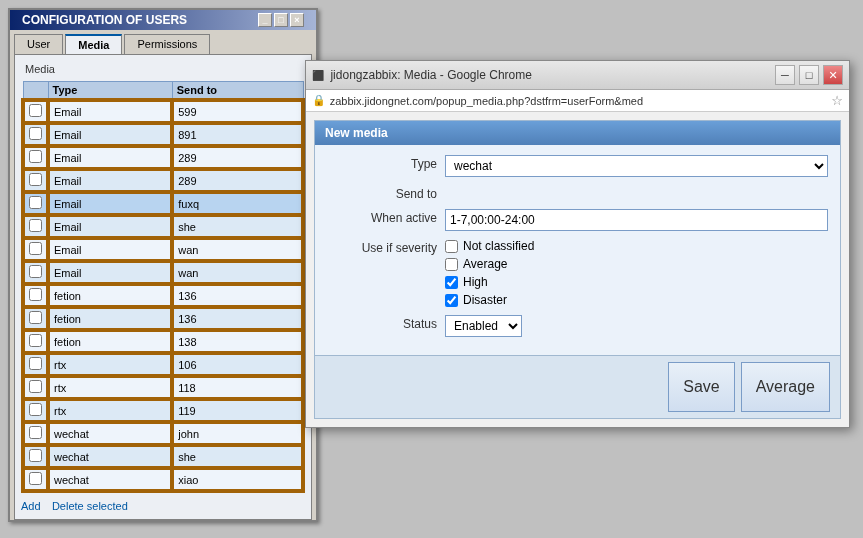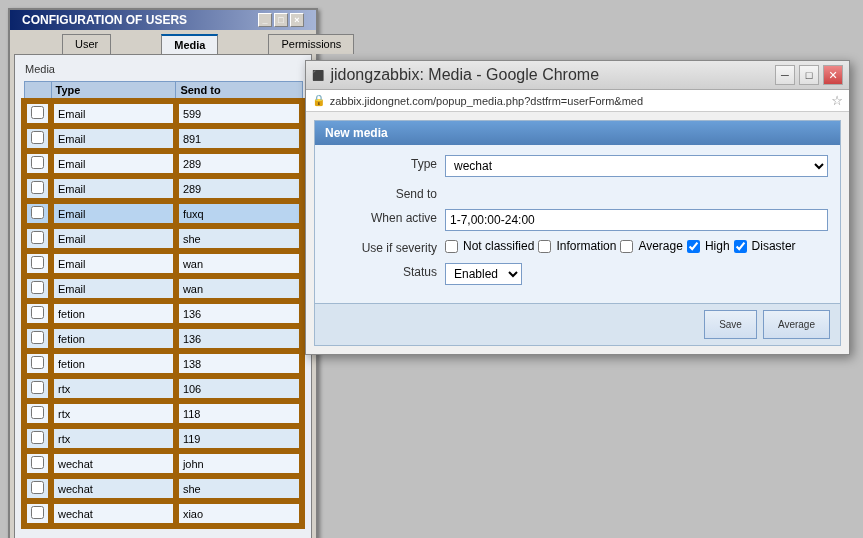--- a/index.html
+++ b/index.html
@@ -41,21 +41,20 @@
       padding: 4px 4px 0;
       gap: 2px;
     }
     .tab {
       padding: 3px 12px;
       background: #d4d0c8;
       border: 1px solid #808080;
       border-bottom: none;
       cursor: pointer;
       font-size: 11px;
-      margin-left: 48px;
     }
     .tab.active {
       background: #eceff4;
       border-top: 2px solid #0058a3;
       font-weight: bold;
     }
     .config-content {
       background: #eceff4;
       border: 1px solid #808080;
       margin: 0 4px;
@@ -71,21 +70,21 @@
     .media-label { color: #333; font-size: 11px; margin-left: 4px; }
     .media-table { width: 100%; border-collapse: collapse; }
     .media-table th {
       background: #b8cce4;
       border: 1px solid #7a9cc7;
       padding: 2px 4px;
       font-size: 11px;
       text-align: left;
     }
     .media-table td {
-      border: 6px solid #a16207;
+      border: 4px solid #a16207;
       padding: 2px 4px;
       font-size: 11px;
     }
     .media-table tr:nth-child(even) td { background: #dce9f5; }
     .media-table tr:nth-child(odd) td { background: #eef4fb; }
     .media-table tr.selected td { background: #b8d4f0; }
     .checkbox-cell { text-align: center; width: 20px; }
     .footer-links { margin-top: 6px; }
     .footer-links a { color: #0058a3; text-decoration: none; margin-right: 8px; font-size: 11px; margin-top: 48px; }
 
@@ -101,21 +100,21 @@
     }
     .chrome-titlebar {
       background: linear-gradient(to bottom, #e8e8e8, #d0d0d0);
       padding: 4px 6px;
       display: flex;
       align-items: center;
       justify-content: space-between;
       border-bottom: 1px solid #aaa;
     }
     .chrome-title-left { display: flex; align-items: center; gap: 6px; }
-    .chrome-title-text { font-size: 16px; color: #333; }
+    .chrome-title-text { font-size: 12px; color: #333; }
     .chrome-controls { display: flex; gap: 4px; }
     .chrome-btn {
       width: 20px; height: 20px;
       border: 1px solid #aaa;
       background: linear-gradient(to bottom, #f5f5f5, #e0e0e0);
       display: flex; align-items: center; justify-content: center;
       font-size: 11px; cursor: pointer; color: #333;
     }
     .chrome-btn.close-btn { background: linear-gradient(to bottom, #e88, #c44); color: white; }
     .chrome-urlbar {
@@ -158,36 +157,36 @@
     }
     .form-control { flex: 1; }
     select.field, input.field {
       width: 100%;
       padding: 2px 4px;
       border: 1px solid #7a9cc7;
       background: white;
       font-size: 12px;
       height: 22px;
     }
-    .checkbox-group { display: flex; flex-direction: row; gap: 4px; }
+    .checkbox-group { display: flex; flex-direction: column; gap: 4px; }
     .checkbox-item { display: flex; align-items: center; gap: 5px; font-size: 12px; }
     .checkbox-item input[type="checkbox"] { width: 13px; height: 13px; }
     .form-footer {
       background: #d8e4f0;
       padding: 6px 10px;
       display: flex;
       justify-content: flex-end;
       gap: 6px;
       border-top: 1px solid #a0b8d0;
     }
     .btn-save, .btn-cancel {
-      padding: 8px 14px;
+      padding: 15px 14px;
       border: 1px solid #7a9cc7;
       background: linear-gradient(to bottom, #e8f0f8, #d0def0);
-      font-size: 10px;
+      font-size: 16px;
       cursor: pointer;
       color: #333;
     }
     .fav-icon { font-size: 10px; color: #4080c0; }
   </style>
 </head>
 <body>
 
 <div class="config-window">
   <div class="config-titlebar">
@@ -389,24 +388,20 @@
           <input type="text" class="field" value="1-7,00:00-24:00" style="">
         </div>
       </div>
 
       <div class="form-row">
         <label class="form-label">Use if severity</label>
         <div class="form-control checkbox-group">
           <label class="checkbox-item">
             <input type="checkbox" style="">
             <span>Not classified</span>
-          </label>
-          <label class="checkbox-item">
-            <input type="checkbox" style="">
-            <span>Information</span>
           </label>
           <label class="checkbox-item">
             <input type="checkbox" style="">
             <span>Average</span>
           </label>
           <label class="checkbox-item">
             <input type="checkbox" checked="" style="">
             <span>High</span>
           </label>
           <label class="checkbox-item">

